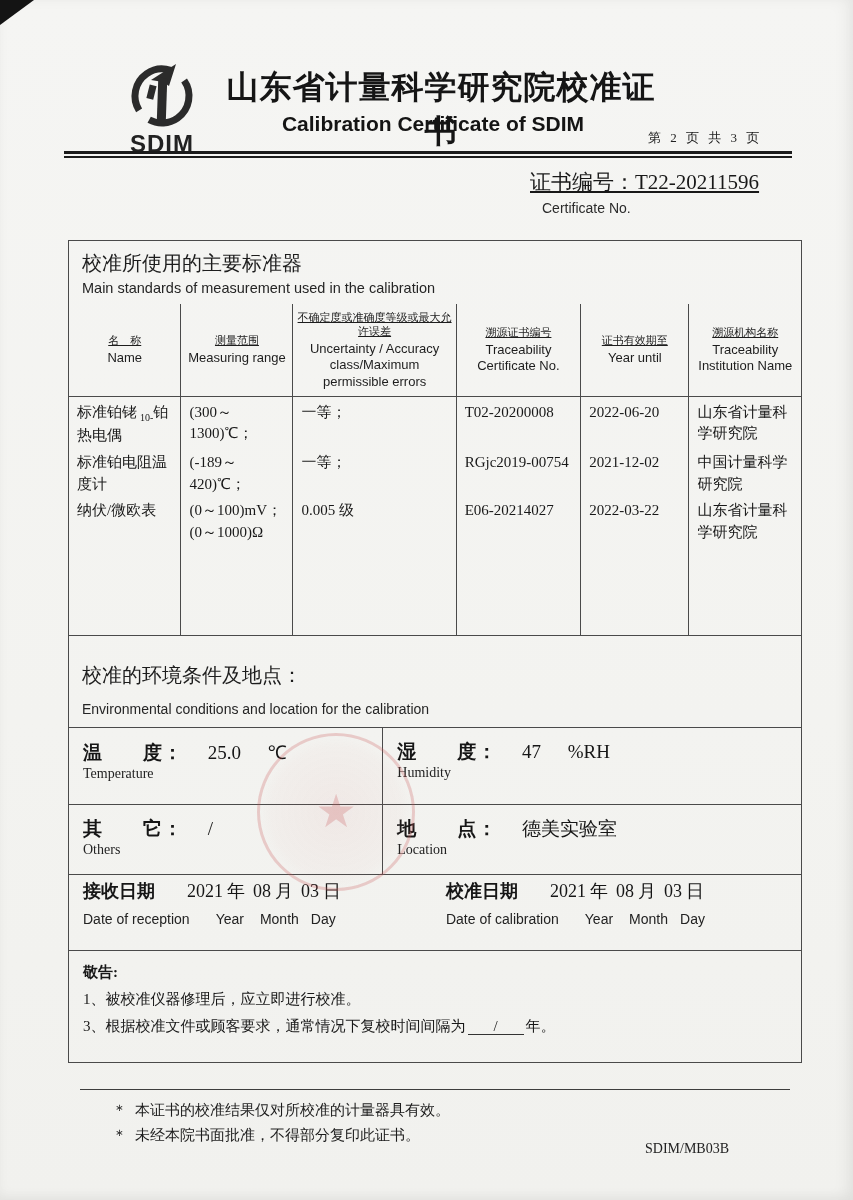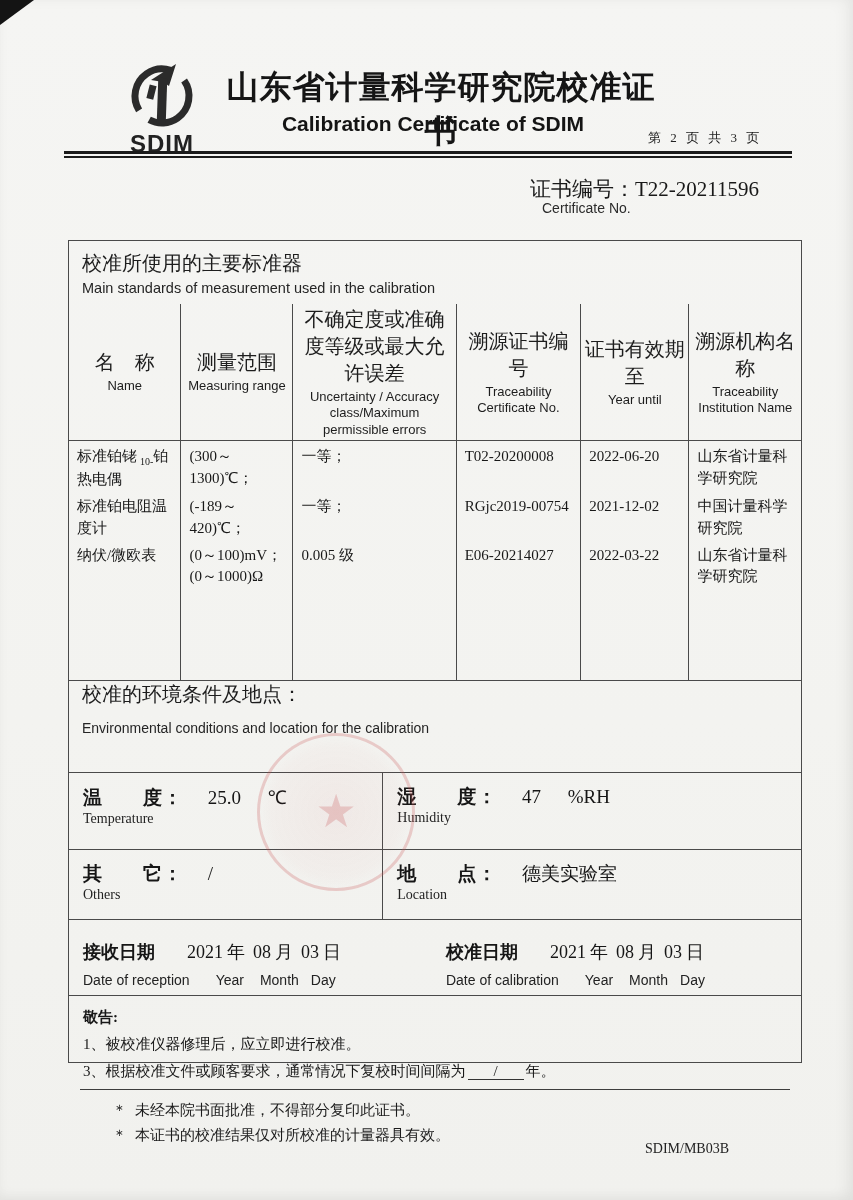--- a/index.html
+++ b/index.html
@@ -20,57 +20,57 @@
     letter-spacing:1px; color:#222; margin-top:-4px; }
   .title-cn { position:absolute; left:216px; top:66px; width:450px; text-align:center;
     font-size:32px; font-weight:700; letter-spacing:1px; color:#151515; }
   .title-en { position:absolute; left:208px; top:112px; width:450px; text-align:center;
     font-family:"Liberation Sans", sans-serif; font-size:21px; font-weight:700; color:#141414; }
   .page-info { position:absolute; left:648px; top:129px; font-size:13px; letter-spacing:3px; color:#222; }
   .header-rule { position:absolute; left:64px; top:151px; width:728px; height:7px;
     border-top:3px solid #1b1b1b; border-bottom:2px solid #1b1b1b; }
 
   
-  .cert-line { position:absolute; left:530px; top:175px; font-size:21px; color:#181818; }
+  .cert-line { position:absolute; left:530px; top:168px; font-size:21px; color:#181818;text-decoration:underline; }
   .cert-en { position:absolute; left:542px; top:200px; font-family:"Liberation Sans", sans-serif;
     font-size:14px; color:#2b2b2b; }
 
   
   .main-box { position:absolute; left:68px; top:240px; width:734px; height:823px;
     border:1.6px solid #4a4a4a; }
   .sec-title { padding:9px 13px 0; }
   .sec-title .cn { font-family:"Liberation Sans", sans-serif; font-size:20px; color:#1d1d1d; }
   .sec-title .en { font-family:"Liberation Sans", sans-serif; font-size:14.5px; color:#252525; margin-top:3px; }
   .sec-standards { height:63px; }
 
   table.std { width:100%; border-collapse:collapse; table-layout:fixed; border:hidden; }
   table.std th, table.std td { border:1px solid #4a4a4a; }
   table.std thead th { height:92px; font-weight:400; text-align:center; vertical-align:middle; padding:2px 3px; }
-  .th-cn { font-size:20px; line-height:1.35; color:#1d1d1d; }
+  .th-cn { font-size:11px; line-height:1.35; color:#1d1d1d;text-decoration:underline; }
   .th-en { font-family:"Liberation Sans", sans-serif; font-size:13px; line-height:1.25; margin-top:2px; color:#1d1d1d; }
   table.std tbody td { border-top:none; border-bottom:none; vertical-align:top;
     padding:5px 8px 0; font-size:15px; line-height:1.45; color:#181818; }
   tr.r1 td { height:48px; } tr.r2 td { height:48px; } tr.r3 td { height:74px; } tr.rfill td { height:66px; }
   td.prewrap { white-space:pre-line; }
   sub.subnm { font-size:10px; margin-left:3px; } sub.subnm:empty { display:none; }
 
-  .sec-env { border-top:1px solid #4a4a4a; height:92px; padding-top:0; }
+  .sec-env { border-top:1px solid #4a4a4a; height:92px; padding-top:26px; }
   .sec-env .en { margin-top:12px; font-size:14px; }
 
   .row-split { border-top:1px solid #4a4a4a; display:flex; }
   .row-env1 { height:77px; } .row-env2 { height:70px; }
   .cell-l { width:42.8%; padding:11px 14px 0; }
   .cell-r { flex:1; border-left:1px solid #4a4a4a; padding:11px 14px 0; }
   .env-val-line { font-size:19px; color:#161616; }
   .env-label { font-weight:700; letter-spacing:1px; }
   .env-value { margin-left:20px; }
   .env-unit  { margin-left:22px; }
   .env-en { font-family:Liberation Serif, serif; font-size:14px; color:#222; }
 
-  .row-dates { border-top:1px solid #4a4a4a; height:76px; display:flex; padding:13px 14px 0;align-items:center; }
+  .row-dates { border-top:1px solid #4a4a4a; height:76px; display:flex; padding:4px 14px 0; }
   .date-group { width:49%; } .date-group.g2 { width:51%; padding-left:18px; }
   .date-cn { font-size:18px; color:#161616; }
   .date-label { font-weight:600; margin-right:18px; }
   .d-num { margin:0 4px 0 8px; } .d-num.first { margin-left:14px; }
   .date-en { font-family:"Liberation Sans", sans-serif; font-size:14px; margin-top:8px; color:#222; }
   .dc { margin-left:26px; } .dc.m2 { margin-left:16px; } .dc.m3 { margin-left:12px; }
 
   .sec-notice { border-top:1px solid #4a4a4a; height:117px; padding:8px 14px 0;
     font-size:15px; line-height:27px; color:#181818; }
   .notice-title { font-weight:600; }
@@ -264,17 +264,17 @@
       </div>
     </div>
   </div>
 
   <div class="seal">
     <div class="seal-star">★</div>
   </div>
 
   <div class="footer-rule"></div>
   <div class="footer-notes">
+    <div><span class="bullet">＊</span><span>本证书的校准结果仅对所校准的计量器具有效。</span></div>
     <div><span class="bullet">＊</span><span>未经本院书面批准，不得部分复印此证书。</span></div>
-    <div><span class="bullet">＊</span><span>本证书的校准结果仅对所校准的计量器具有效。</span></div>
   </div>
   <div class="form-code">SDIM/MB03B</div>
 </div>
 
 </body></html>

